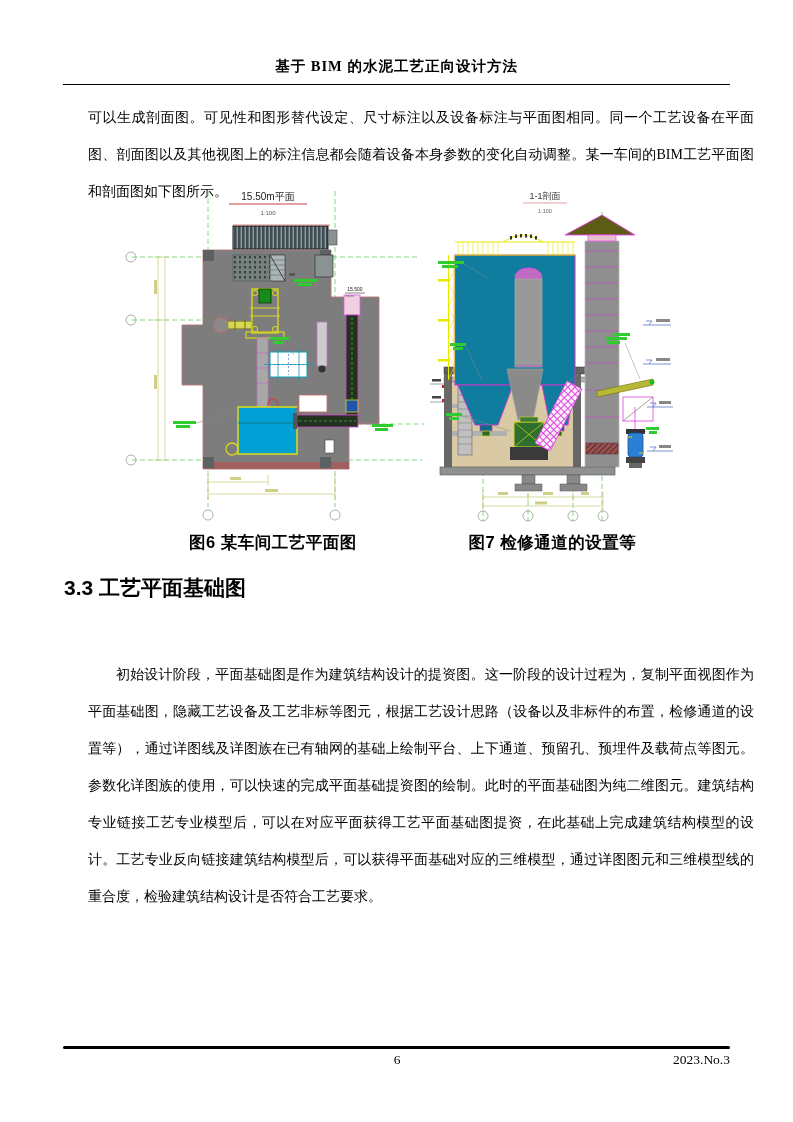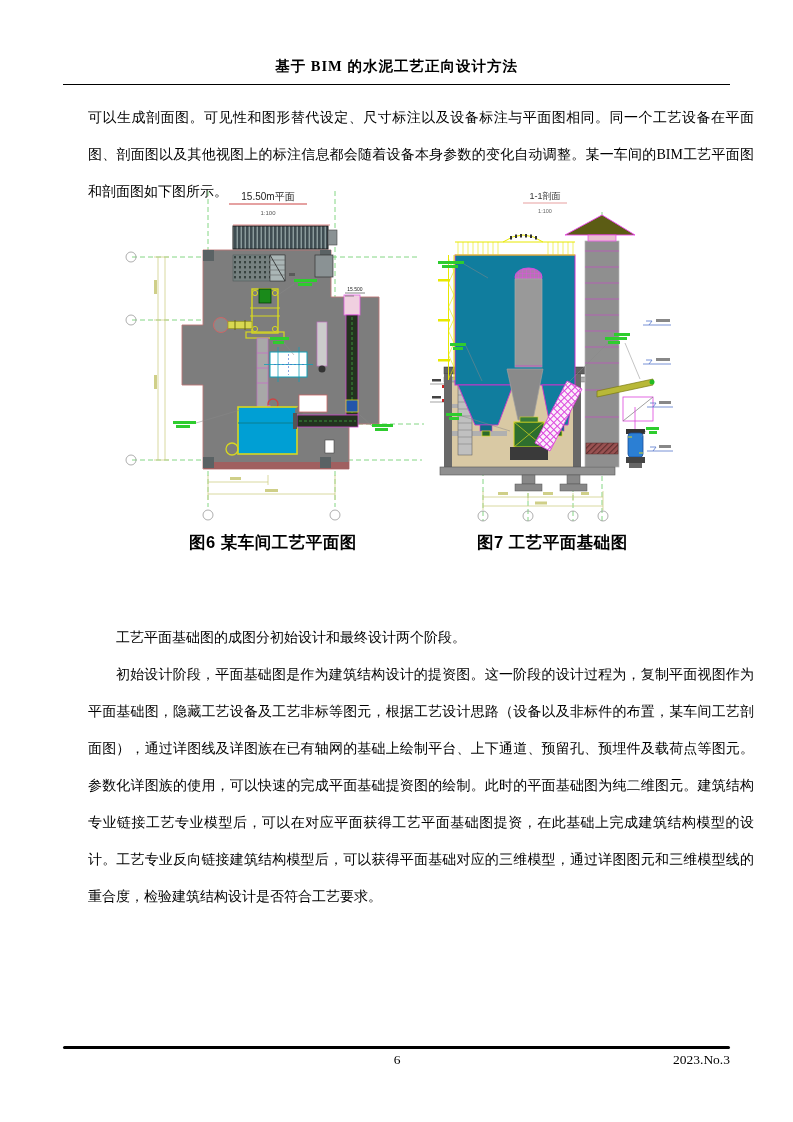--- a/index.html
+++ b/index.html
@@ -439,26 +439,26 @@
 
       <g fill="none" stroke="#999" stroke-width="0.8">
         <circle cx="53" cy="331" r="5"></circle>
           <circle cx="98" cy="331" r="5"></circle>
         <circle cx="143" cy="331" r="5"></circle>
           <circle cx="173" cy="331" r="5"></circle>
       </g>
     </svg>
 
     <div class="caption caption-left">图6 某车间工艺平面图</div>
-    <div class="caption caption-right">图7 工艺平面基础图</div>
+    <div class="caption caption-right">图7 检修通道的设置等</div>
   </div>
 
-
-  <p class="para indent" id="p2">工艺平面基础图的成图分初始设计和最终设计两个阶段。</p>
-  <p class="para indent" id="p3">初始设计阶段，平面基础图是作为建筑结构设计的提资图。这一阶段的设计过程为，复制平面视图作为平面基础图，隐藏工艺设备及工艺非标等图元，根据工艺设计思路（设备以及非标件的布置，某车间工艺剖面图），通过详图线及详图族在已有轴网的基础上绘制平台、上下通道、预留孔、预埋件及载荷点等图元。参数化详图族的使用，可以快速的完成平面基础提资图的绘制。此时的平面基础图为纯二维图元。建筑结构专业链接工艺专业模型后，可以在对应平面获得工艺平面基础图提资，在此基础上完成建筑结构模型的设计。工艺专业反向链接建筑结构模型后，可以获得平面基础对应的三维模型，通过详图图元和三维模型线的重合度，检验建筑结构设计是否符合工艺要求。</p>
+  <h3 class="section-heading">3.3 工艺平面基础图</h3>
+
+  <p class="para indent" id="p3">初始设计阶段，平面基础图是作为建筑结构设计的提资图。这一阶段的设计过程为，复制平面视图作为平面基础图，隐藏工艺设备及工艺非标等图元，根据工艺设计思路（设备以及非标件的布置，检修通道的设置等），通过详图线及详图族在已有轴网的基础上绘制平台、上下通道、预留孔、预埋件及载荷点等图元。参数化详图族的使用，可以快速的完成平面基础提资图的绘制。此时的平面基础图为纯二维图元。建筑结构专业链接工艺专业模型后，可以在对应平面获得工艺平面基础图提资，在此基础上完成建筑结构模型的设计。工艺专业反向链接建筑结构模型后，可以获得平面基础对应的三维模型，通过详图图元和三维模型线的重合度，检验建筑结构设计是否符合工艺要求。</p>
 
   <div class="footer-rule"></div>
   <div class="footer">
     <span class="pageno">6</span>
     <span class="issue">2023.No.3</span>
   </div>
 
 </div>
 
 </body></html>

